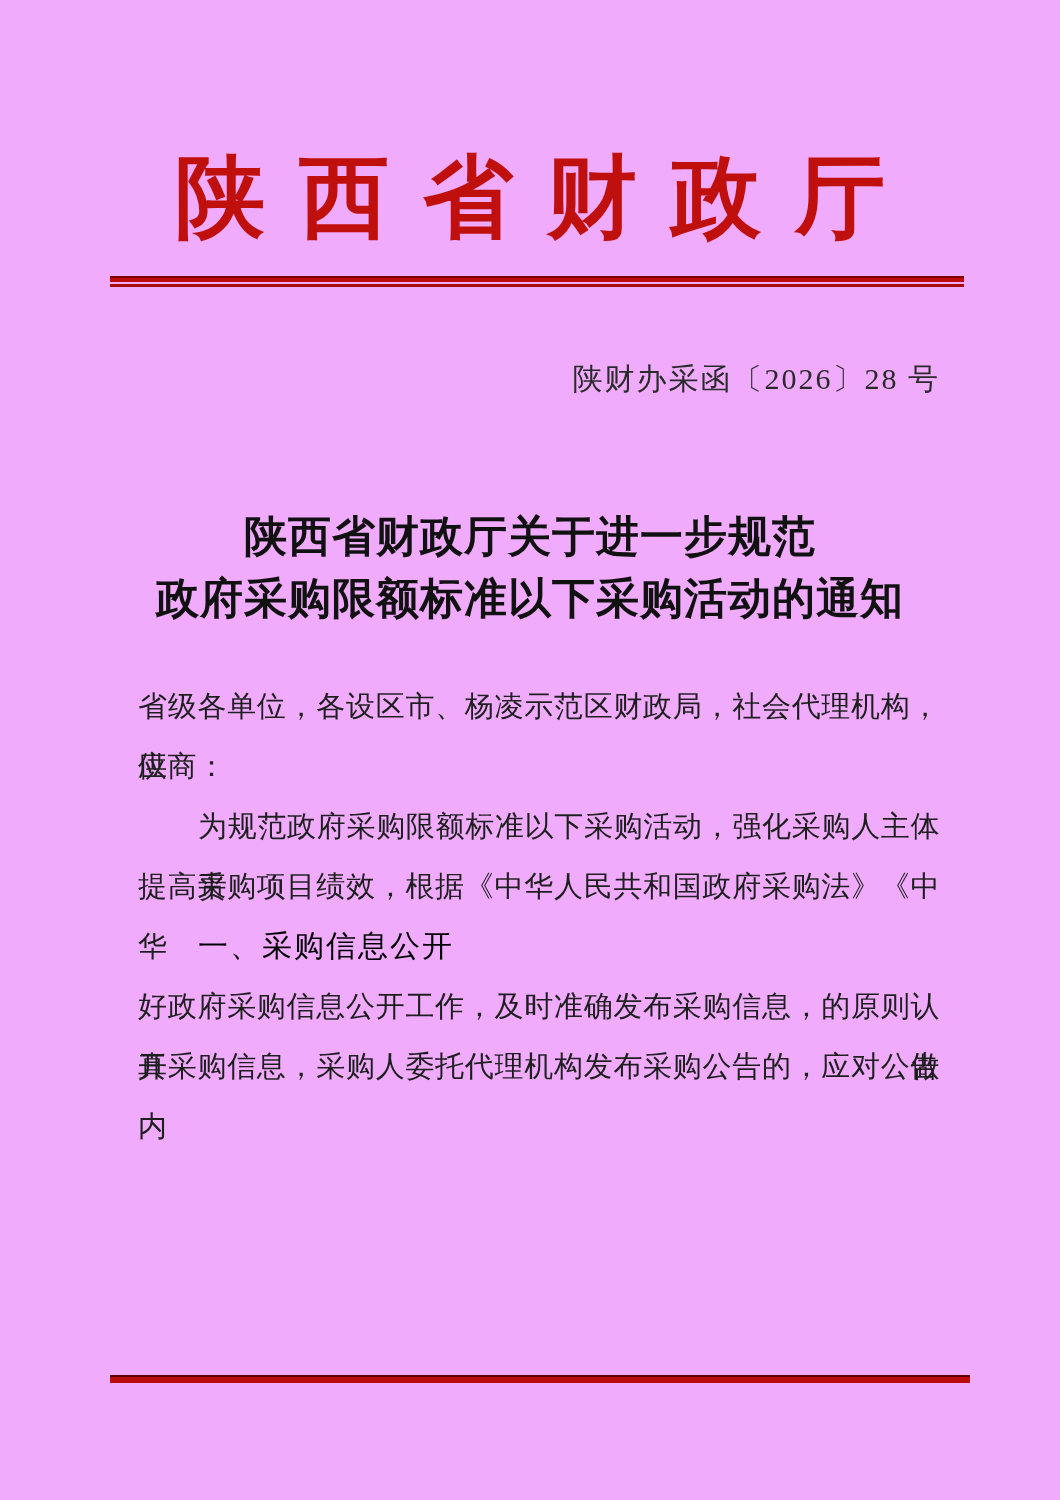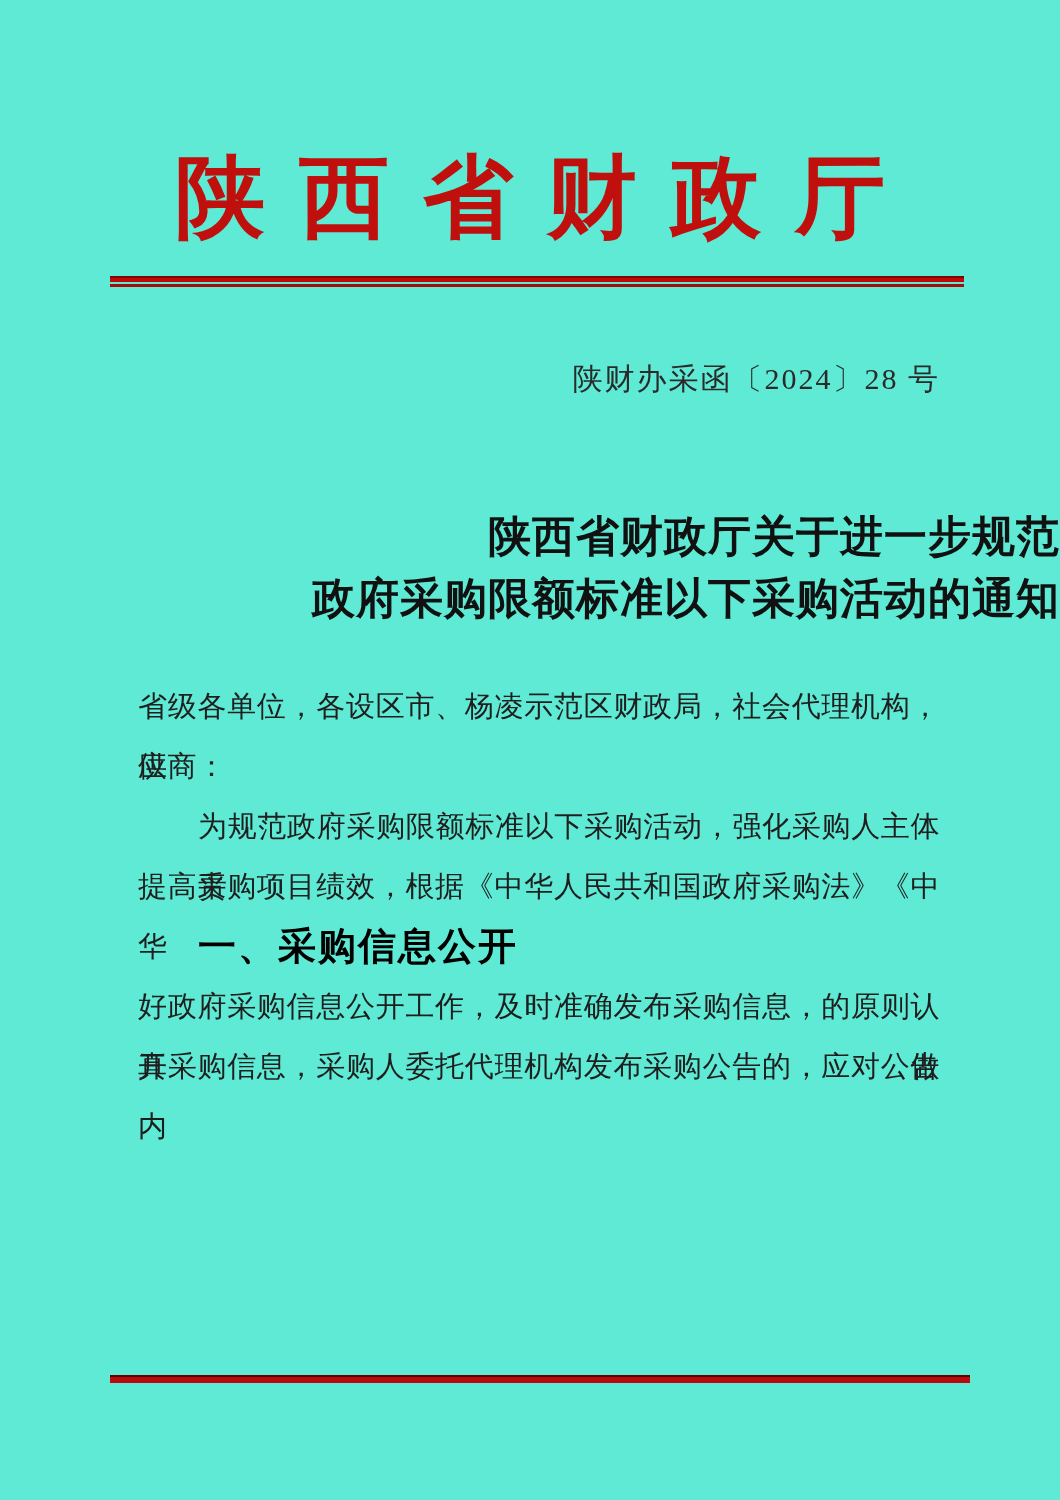--- a/index.html
+++ b/index.html
@@ -4,21 +4,21 @@
 <style>
   html, body {
     margin: 0;
     padding: 0;
     background: #ffffff;
   }
   .page {
     position: relative;
     width: 1060px;
     height: 1500px;
-    background: #5eead4;
+    background: #f0abfc;
     overflow: hidden;
     font-family: "Liberation Serif", serif;
     color: #1b1b1b;
   }
 
   
   .letterhead {
     position: absolute;
     top: 142px;
     left: 0;
@@ -67,21 +67,21 @@
     color: #2a2a2a;
     letter-spacing: 2px;
   }
 
   
   .doc-title {
     position: absolute;
     top: 506px;
     left: 0;
     width: 100%;
-    text-align: right;
+    text-align: center;
     font-size: 43px;
     font-weight: bold;
     line-height: 62px;
     color: #111111;
     letter-spacing: 1px;
   }
 
   
   .doc-body {
     position: absolute;
@@ -100,22 +100,22 @@
   .body-line.fill {
     white-space: normal;
     text-align: justify;
     text-align-last: justify;
   }
   .body-line.indent {
     padding-left: 60px;
   }
   .body-line.heading {
     font-family: "Liberation Sans", sans-serif;
-    font-weight: bold;
-    font-size: 38px;
+    font-weight: normal;
+    font-size: 30px;
     letter-spacing: 2px;
     color: #000000;
   }
 
   
   .rule-bottom {
     position: absolute;
     top: 1375px;
     left: 110px;
     width: 860px;
@@ -128,21 +128,21 @@
 
 <div class="page">
 
   <div class="letterhead">陕西省财政厅</div>
 
   <div class="rule-top">
     <div class="rule-thick"></div>
     <div class="rule-thin"></div>
   </div>
 
-  <div class="doc-number">陕财办采函〔2024〕28 号</div>
+  <div class="doc-number">陕财办采函〔2026〕28 号</div>
 
   <div class="doc-title">
     <div>陕西省财政厅关于进一步规范</div>
     <div>政府采购限额标准以下采购活动的通知</div>
   </div>
 
   <div class="doc-body">
     <div class="body-line fill">省级各单位，各设区市、杨凌示范区财政局，社会代理机构，供</div>
     <div class="body-line">应商：</div>
     <div class="body-line fill indent">为规范政府采购限额标准以下采购活动，强化采购人主体责</div>

